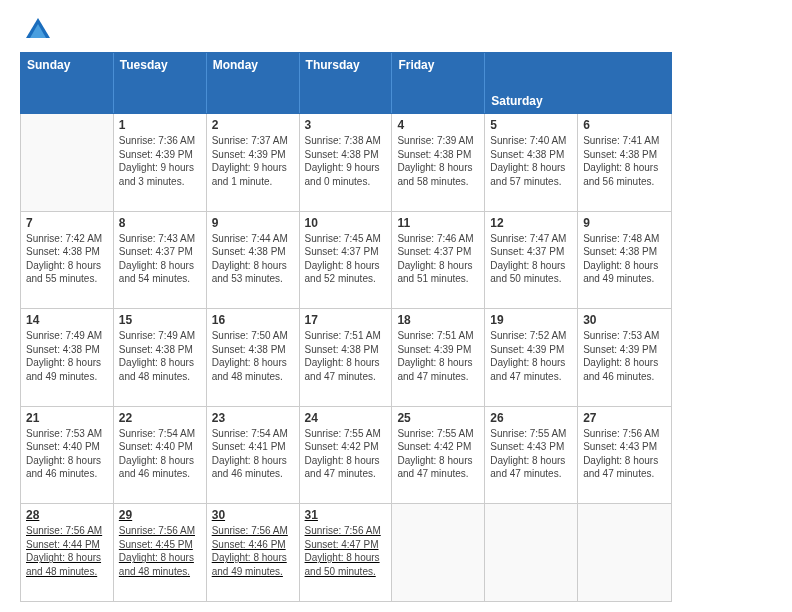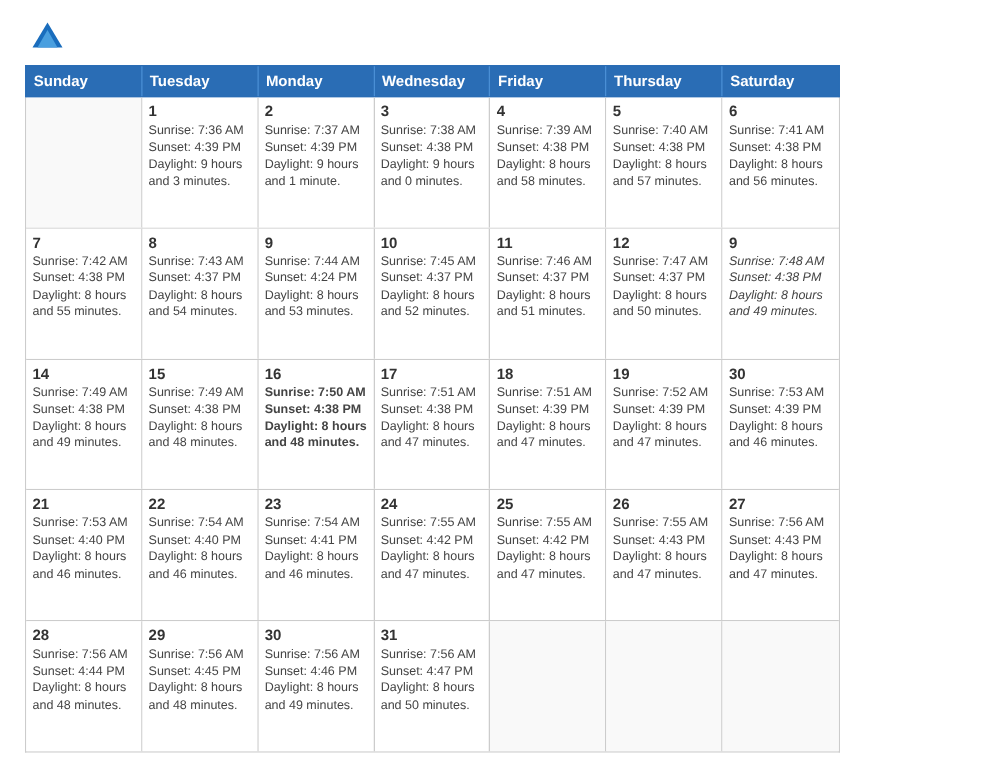--- a/index.html
+++ b/index.html
@@ -73,36 +73,36 @@
       border: 1px solid #2a6db5;
     }
     .cal-header-cell {
       color: #fff;
       font-weight: bold;
       font-size: 12px;
       padding: 5px 6px;
       text-align: left;
       border-right: 1px solid #4a8fd5;
     }
-    .cal-header-cell:last-child { border-right: none; }
+    .cal-header-cell:last-child { border-right: none; margin-top: 36px; }
     .cal-body {
       flex: 1;
       display: flex;
       flex-direction: column;
       border-left: 1px solid #ccc;
       border-right: 1px solid #ccc;
       border-bottom: 1px solid #ccc;
     }
     .cal-week {
       display: grid;
       grid-template-columns: repeat(7, 1fr);
       flex: 1;
       border-bottom: 1px solid #ccc;
     }
-    .cal-week:last-child { border-bottom: none; }
+    .cal-week:last-child { border-bottom: none; text-decoration: underline; }
     .cal-cell {
       border-right: 1px solid #ccc;
       padding: 4px 5px;
       vertical-align: top;
       font-size: 9.5px;
       color: #333;
       background: #fff;
       min-height: 0;
     }
     .cal-cell:last-child { border-right: none; }
@@ -139,23 +139,22 @@
       <div class="month-title"></div>
       <div class="location"></div>
     </div>
   </div>
 
   <div class="calendar">
     <div class="cal-header-row" id="cal-header">
         <div class="cal-header-cell">Sunday</div>
         <div class="cal-header-cell">Tuesday</div>
         <div class="cal-header-cell">Monday</div>
-        <div class="cal-header-cell">Wednesday</div>
+        <div class="cal-header-cell">Thursday</div>
         <div class="cal-header-cell">Friday</div>
-        <div class="cal-header-cell">Thursday</div>
         <div class="cal-header-cell">Saturday</div>
       </div>
     <div class="cal-body" id="cal-body">
         <div class="cal-week">
           <div class="cal-cell empty"></div>
           <div class="cal-cell">
             <span class="day-num">1</span>
             <div class="cell-text" style="white-space: pre-line;">Sunrise: 7:36 AM
 Sunset: 4:39 PM
 Daylight: 9 hours and 3 minutes.</div>
@@ -200,21 +199,21 @@
           </div>
           <div class="cal-cell">
             <span class="day-num">8</span>
             <div class="cell-text" style="white-space: pre-line;">Sunrise: 7:43 AM
 Sunset: 4:37 PM
 Daylight: 8 hours and 54 minutes.</div>
           </div>
           <div class="cal-cell">
             <span class="day-num">9</span>
             <div class="cell-text" style="white-space: pre-line;">Sunrise: 7:44 AM
-Sunset: 4:24 PM
+Sunset: 4:38 PM
 Daylight: 8 hours and 53 minutes.</div>
           </div>
           <div class="cal-cell">
             <span class="day-num">10</span>
             <div class="cell-text" style="white-space: pre-line;">Sunrise: 7:45 AM
 Sunset: 4:37 PM
 Daylight: 8 hours and 52 minutes.</div>
           </div>
           <div class="cal-cell">
             <span class="day-num">11</span>
@@ -223,41 +222,41 @@
 Daylight: 8 hours and 51 minutes.</div>
           </div>
           <div class="cal-cell">
             <span class="day-num">12</span>
             <div class="cell-text" style="white-space: pre-line;">Sunrise: 7:47 AM
 Sunset: 4:37 PM
 Daylight: 8 hours and 50 minutes.</div>
           </div>
           <div class="cal-cell">
             <span class="day-num">9</span>
-            <div class="cell-text" style="white-space: pre-line; font-style: italic;">Sunrise: 7:48 AM
+            <div class="cell-text" style="white-space: pre-line;">Sunrise: 7:48 AM
 Sunset: 4:38 PM
 Daylight: 8 hours and 49 minutes.</div>
           </div>
         </div>
         <div class="cal-week">
           <div class="cal-cell">
             <span class="day-num">14</span>
             <div class="cell-text" style="white-space: pre-line;">Sunrise: 7:49 AM
 Sunset: 4:38 PM
 Daylight: 8 hours and 49 minutes.</div>
           </div>
           <div class="cal-cell">
             <span class="day-num">15</span>
             <div class="cell-text" style="white-space: pre-line;">Sunrise: 7:49 AM
 Sunset: 4:38 PM
 Daylight: 8 hours and 48 minutes.</div>
           </div>
           <div class="cal-cell">
             <span class="day-num">16</span>
-            <div class="cell-text" style="white-space: pre-line; font-weight: bold;">Sunrise: 7:50 AM
+            <div class="cell-text" style="white-space: pre-line;">Sunrise: 7:50 AM
 Sunset: 4:38 PM
 Daylight: 8 hours and 48 minutes.</div>
           </div>
           <div class="cal-cell">
             <span class="day-num">17</span>
             <div class="cell-text" style="white-space: pre-line;">Sunrise: 7:51 AM
 Sunset: 4:38 PM
 Daylight: 8 hours and 47 minutes.</div>
           </div>
           <div class="cal-cell">

